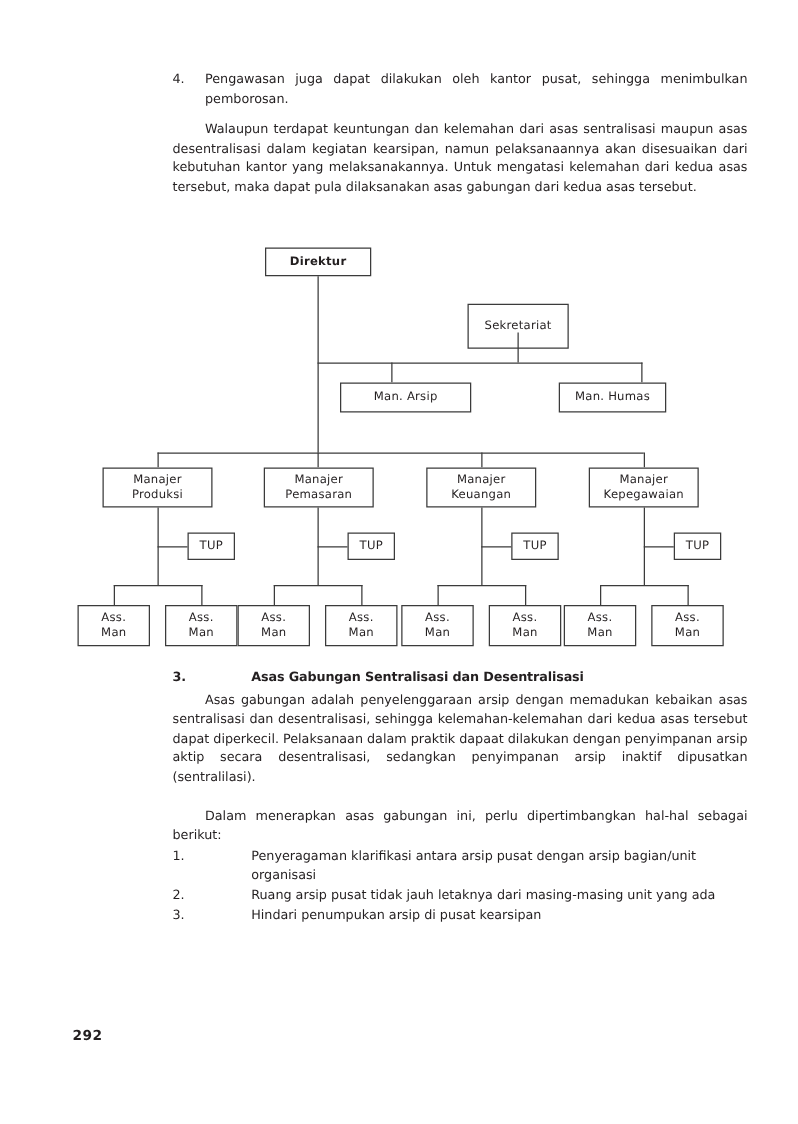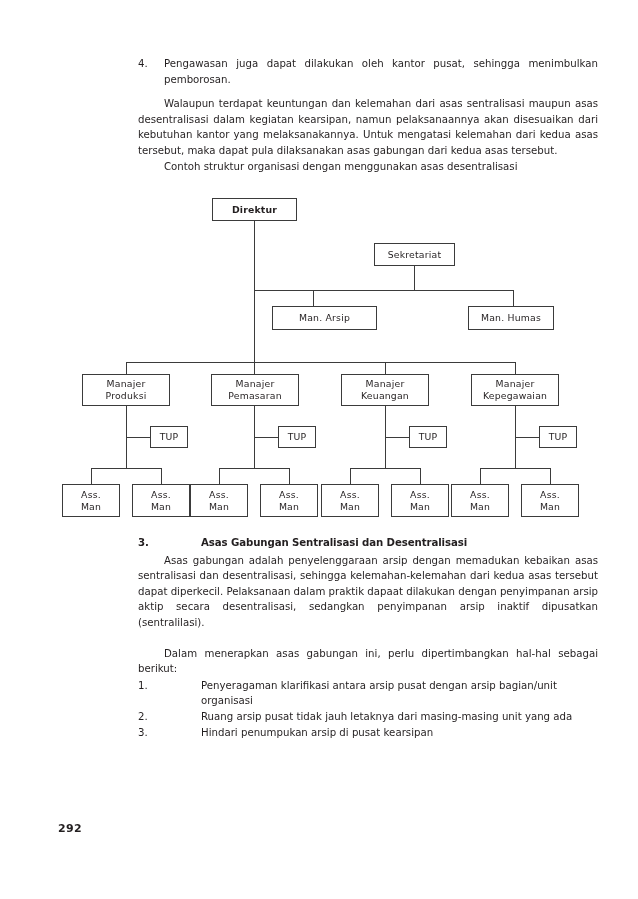--- a/index.html
+++ b/index.html
@@ -111,41 +111,40 @@
 
   <div class="textcol" style="top:56px;">
 
     <div class="numrow">
       <span class="num">4.</span>
       <span class="body">Pengawasan juga dapat dilakukan oleh kantor pusat, sehingga menimbulkan pemborosan.</span>
     </div>
 
     <p class="para indent-first" style="margin-top:9px;">Walaupun terdapat keuntungan dan kelemahan dari asas sentralisasi maupun asas desentralisasi dalam kegiatan kearsipan, namun pelaksanaannya akan disesuaikan dari kebutuhan kantor yang melaksanakannya. Untuk mengatasi kelemahan dari kedua asas tersebut, maka dapat pula dilaksanakan asas gabungan dari kedua asas tersebut.</p>
 
-    <p class="para last-left indent-first" style="margin-top:0;">Contoh struktur organisasi dengan menggunakan asas desentralisasi</p>
 
   </div>
 
   <div class="chart">
 
     <div class="node" style="left:212px; top:198px; width:85px; height:23px;font-weight:bold;">Direktur</div>
 
     <div class="line v" style="left:254px; top:221px; height:141px;"></div>
 
-    <div class="node" style="left:374px; top:243px; width:81px; height:23px;">Sekretariat</div>
+    <div class="node" style="left:374px; top:243px; width:81px; height:36px;">Sekretariat</div>
 
     <div class="line v" style="left:414px; top:266px; height:24px;"></div>
 
     <div class="line h" style="left:254px; top:290px; width:260px;"></div>
 
     <div class="line v" style="left:313px; top:290px; height:16px;"></div>
     <div class="line v" style="left:513px; top:290px; height:16px;"></div>
 
     <div class="node" style="left:272px; top:306px; width:105px; height:24px;">Man. Arsip</div>
-    <div class="node" style="left:468px; top:306px; width:86px; height:24px;">Man. Humas</div>
+    <div class="node" style="left:447px; top:306px; width:86px; height:24px;">Man. Humas</div>
 
     <div class="line h" style="left:126px; top:362px; width:389px;"></div>
 
     <div class="line v" style="left:126px; top:362px; height:12px;"></div>
     <div class="line v" style="left:254px; top:362px; height:12px;"></div>
     <div class="line v" style="left:385px; top:362px; height:12px;"></div>
     <div class="line v" style="left:515px; top:362px; height:12px;"></div>
 
     <div class="node" style="left:82px; top:374px; width:88px; height:32px; flex-direction:column;">
       <span>Manajer</span>

